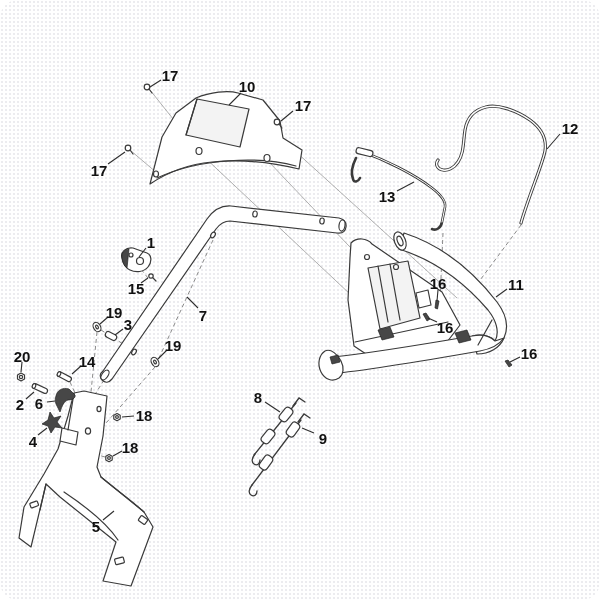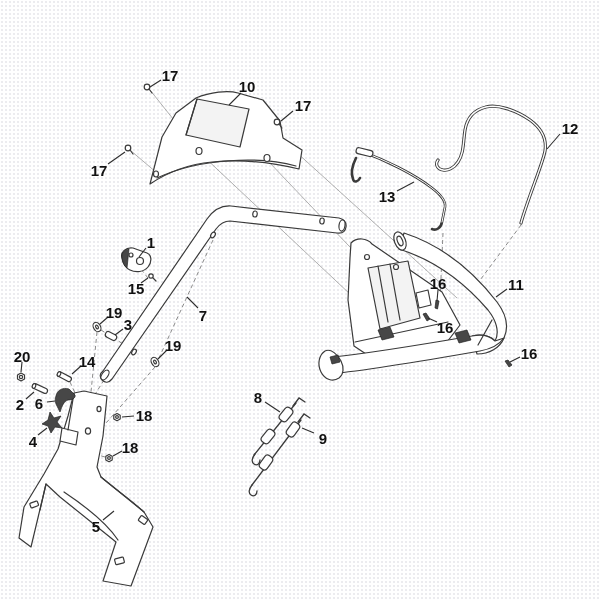--- a/index.html
+++ b/index.html
@@ -6,20 +6,21 @@
   body{
     width:600px;height:600px;overflow:hidden;
     font-family:"Liberation Sans",sans-serif;
     background:#ffffff;
   }
   .stage{
     position:relative;width:600px;height:600px;
     background-color:#ffffff;
     background-image:radial-gradient(rgba(165,165,180,0.22) 0.7px, transparent 0.9px);
     background-size:4px 4px;
+    border-radius:18px;
   }
   svg{position:absolute;left:0;top:0;}
   .ln{stroke:#3a3a3a;fill:none;stroke-width:1.2;stroke-linejoin:round;stroke-linecap:round;}
   .fw{fill:#ffffff;}
   .fg{fill:#f3f3f3;}
   .dk{fill:#474747;stroke:#222222;stroke-width:0.7;stroke-linejoin:round;}
   .thin{stroke:#8c8c8c;stroke-width:0.7;fill:none;}
   .dash{stroke:#7d7d7d;stroke-width:0.9;stroke-dasharray:4 3;fill:none;}
   .wire{stroke:#3a3a3a;stroke-width:3.2;fill:none;stroke-linecap:round;stroke-linejoin:round;}
   .wirecore{stroke:#fdfdfd;stroke-width:1.4;fill:none;stroke-linecap:round;stroke-linejoin:round;}

